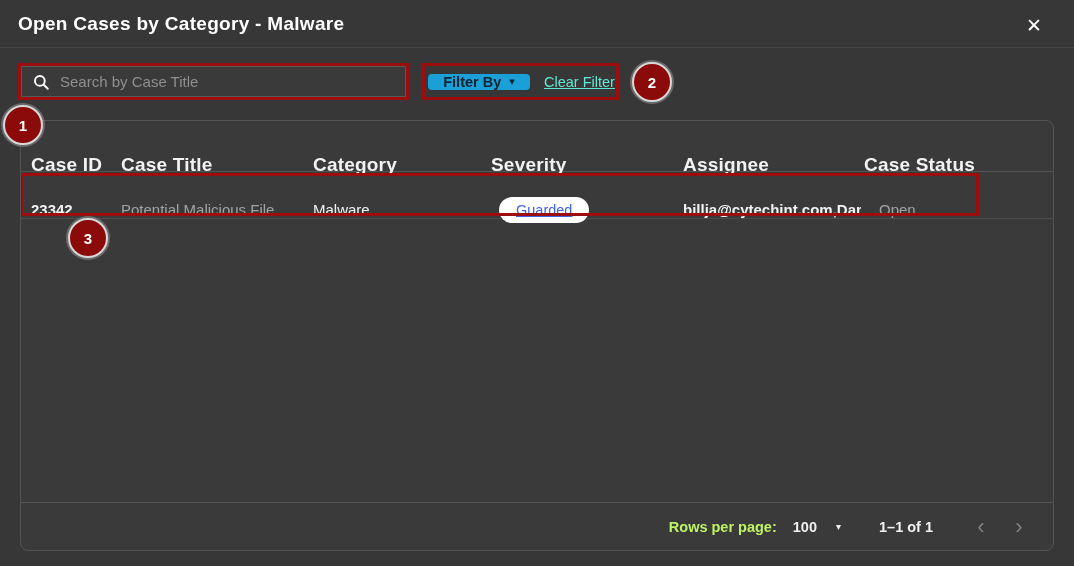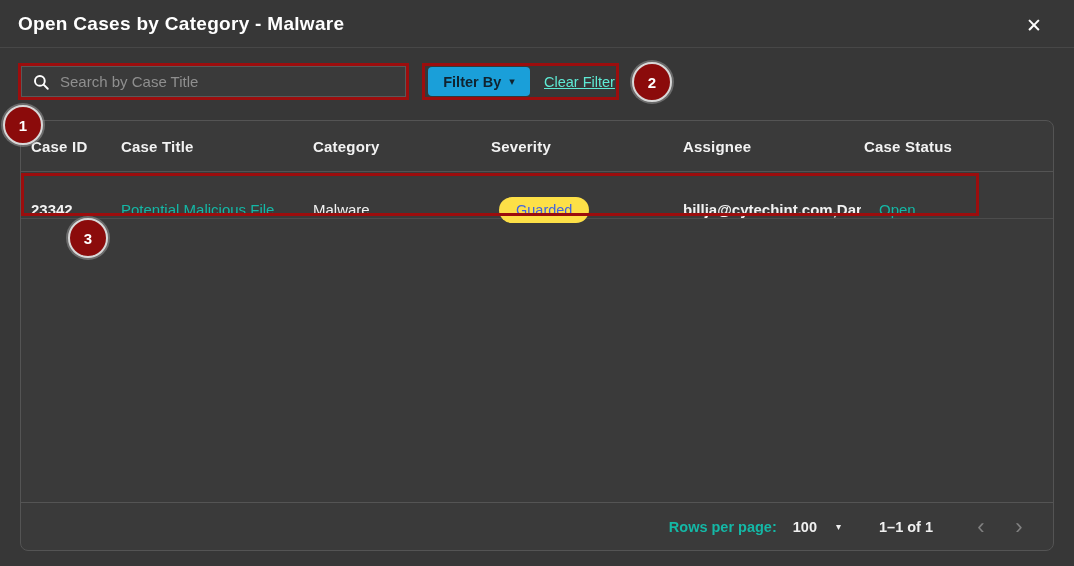--- a/index.html
+++ b/index.html
@@ -56,21 +56,21 @@
   }
   .search-input::placeholder { color: #8f8f8f; opacity: 1; }
   .filter-annot {
     position: absolute; left: 422px; top: 63px;
     width: 197px; height: 37px;
     border: 3px solid #9c0d0d;
     display: flex; align-items: center;
   }
   .filter-btn {
     margin-left: 3px;
-    width: 102px; height: 29px;
+    width: 102px; height: 16px;
     background: #1a9fd9;
     border: none; border-radius: 4px;
     color: #10232f; font-size: 14.5px; font-weight: bold;
     display: flex; align-items: center; justify-content: center; gap: 8px;
     cursor: pointer;
     font-family: "Liberation Sans", "DejaVu Sans", sans-serif;
   }
   .filter-caret { font-size: 11px; color: #10232f; }
   .clear-filter {
     margin-left: 14px;
@@ -98,51 +98,52 @@
     background: #3a3a3a;
     border: 1px solid #545454;
     border-radius: 8px;
   }
   .thead {
     position: absolute; left: 0; right: 0; top: 0;
     height: 51px;
     border-bottom: 1px solid #545454;
   }
   .th {
-    position: absolute; top: 0; height: 51px;
-    display: flex; align-items: center;
-    font-size: 15px; font-weight: bold; color: #f2f2f2;
+    position: absolute; top: 18px; height: 51px;
+    display: flex; align-items: center;
+    font-size: 19px; font-weight: bold; color: #f2f2f2;
     letter-spacing: 0.2px;
   }
   .trow {
     position: absolute; left: 0; right: 0; top: 51px;
     height: 47px;
     border-bottom: 1px solid #4c4c4c;
   }
   .td {
     position: absolute; top: 14px; height: 47px;
     display: flex; align-items: center;
     font-size: 15px; color: #f2f2f2;
   }
   .col-caseid     { left: 10px;  width: 88px; }
   .col-casetitle  { left: 100px; width: 190px; }
   .col-category   { left: 292px; width: 175px; }
   .col-severity   { left: 470px; width: 190px; }
   .col-assignee   { left: 662px; width: 178px; }
   .col-casestatus { left: 843px; width: 150px; }
   .td.col-caseid { font-weight: bold; }
   .td.col-category { font-weight: normal; }
-  .link-blue { color: #14b8a6; cursor: pointer; }
+  .link-blue { color: #a3a3a3; cursor: pointer; }
   .severity-badge {
     margin-left: 8px;
-    background: #fde047;
+    background: #ffffff;
     color: #4163e0;
     border-radius: 15px;
     padding: 5px 17px;
     font-size: 14.5px;
+    text-decoration: underline;
   }
   .assignee-text {
     white-space: nowrap; overflow: hidden;
     font-weight: bold;
   }
   .status-open { margin-left: 15px; }
   
   .row-annot {
     position: absolute; left: 0px; top: 52px;
     width: 958px; height: 43px;
@@ -152,21 +153,21 @@
   }
   
   .tfoot {
     position: absolute; left: 0; right: 0; bottom: 0;
     height: 48px;
     border-top: 1px solid #545454;
     display: flex; align-items: center; justify-content: flex-end;
     padding-right: 22px;
     border-radius: 0 0 8px 8px;
   }
-  .rpp-label { font-size: 14.5px; color: #14b8a6; font-weight: bold; }
+  .rpp-label { font-size: 14.5px; color: #bef264; font-weight: bold; }
   .rpp-select {
     margin-left: 16px;
     display: flex; align-items: center; gap: 19px;
     font-size: 14.5px; color: #f0f0f0; font-weight: bold;
     cursor: pointer;
   }
   .rpp-caret { font-size: 10px; color: #f0f0f0; }
   .range-label {
     margin-left: 38px;
     font-size: 14.5px; color: #f0f0f0; font-weight: bold;

